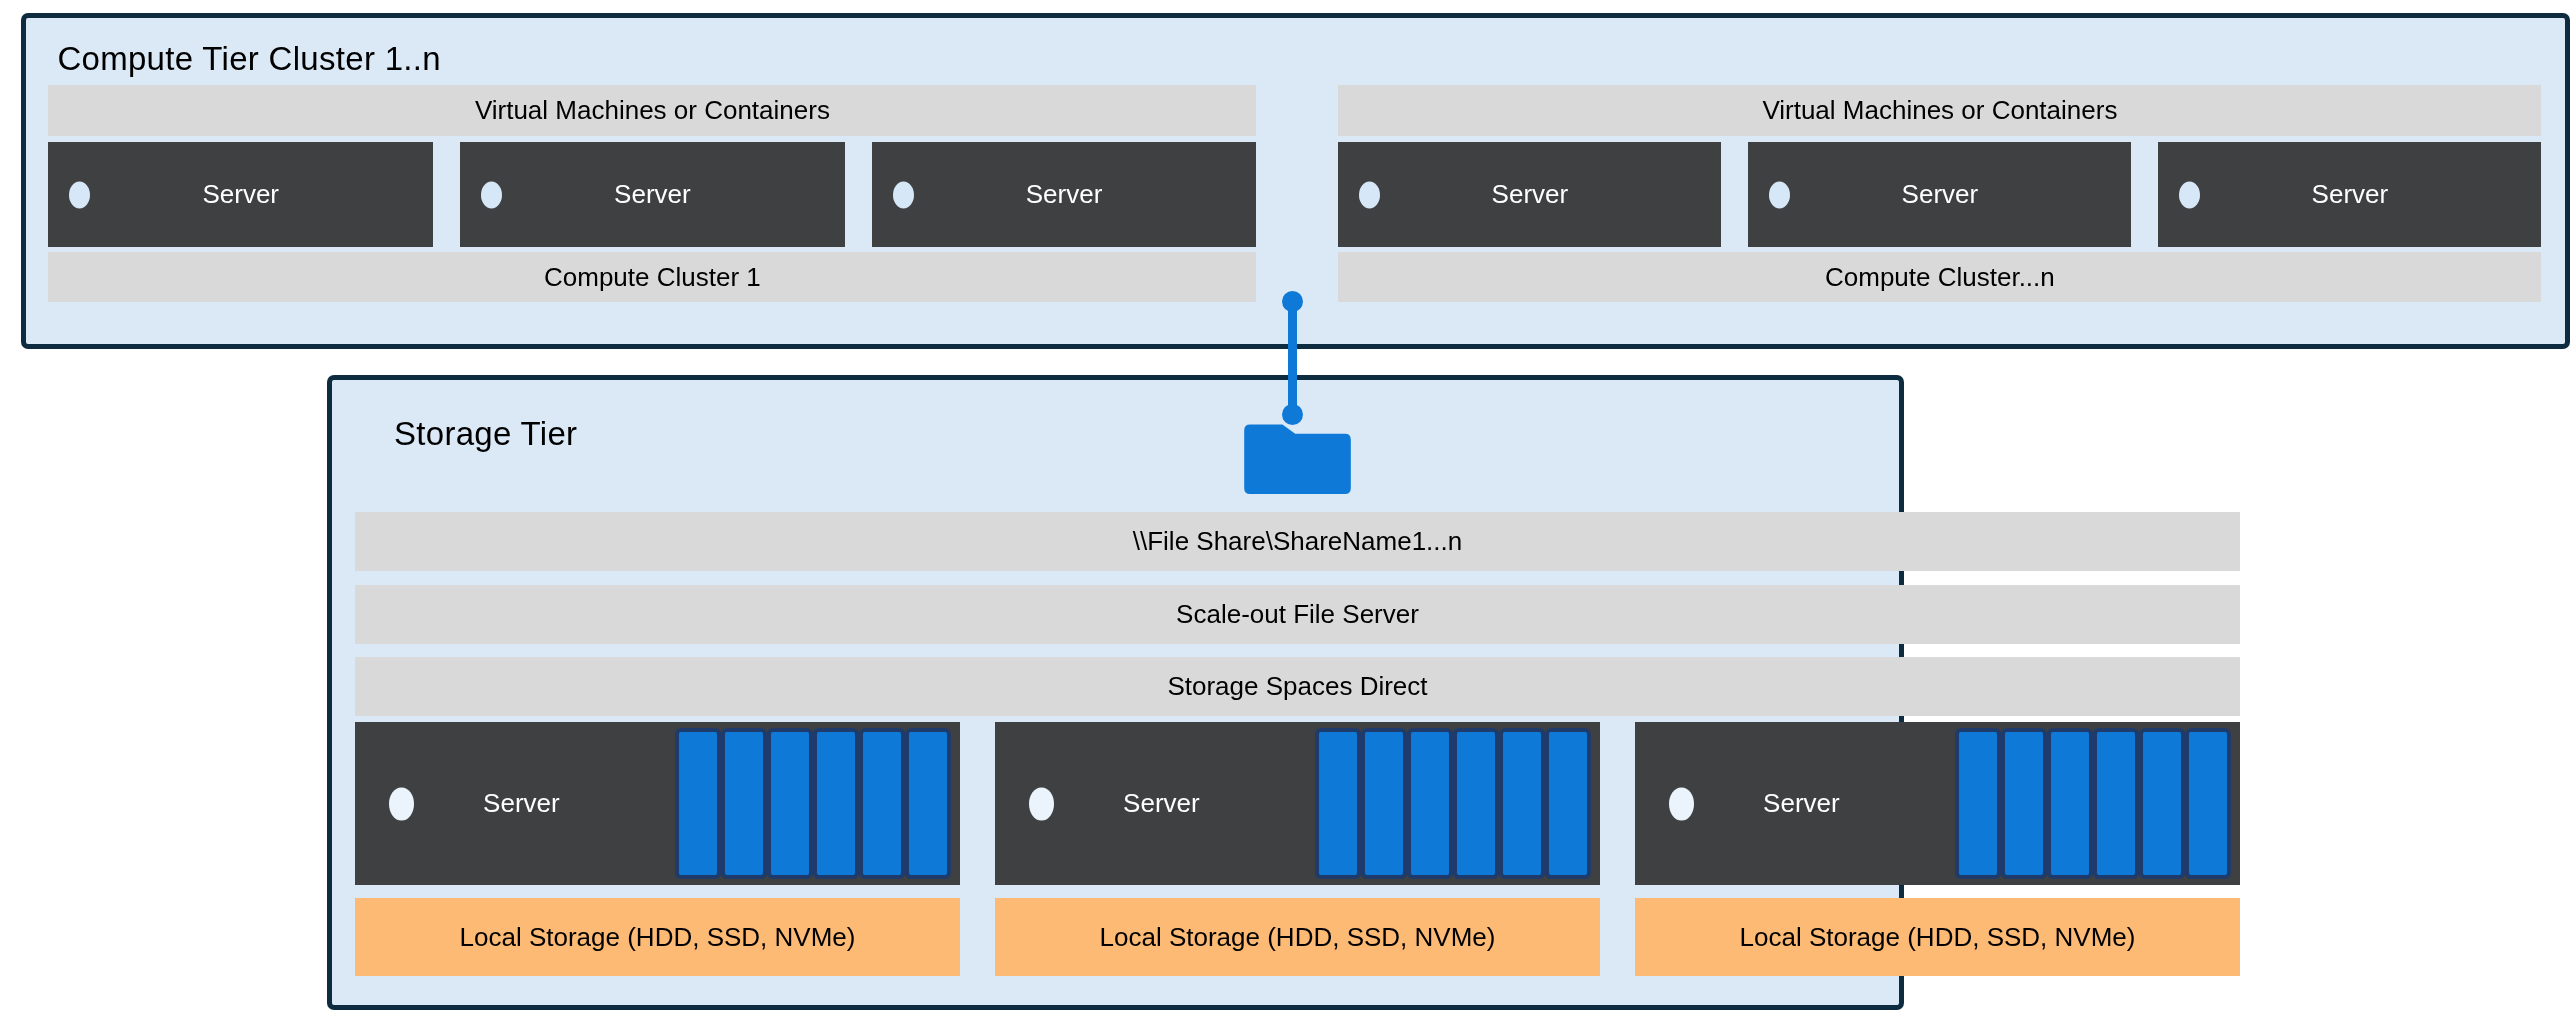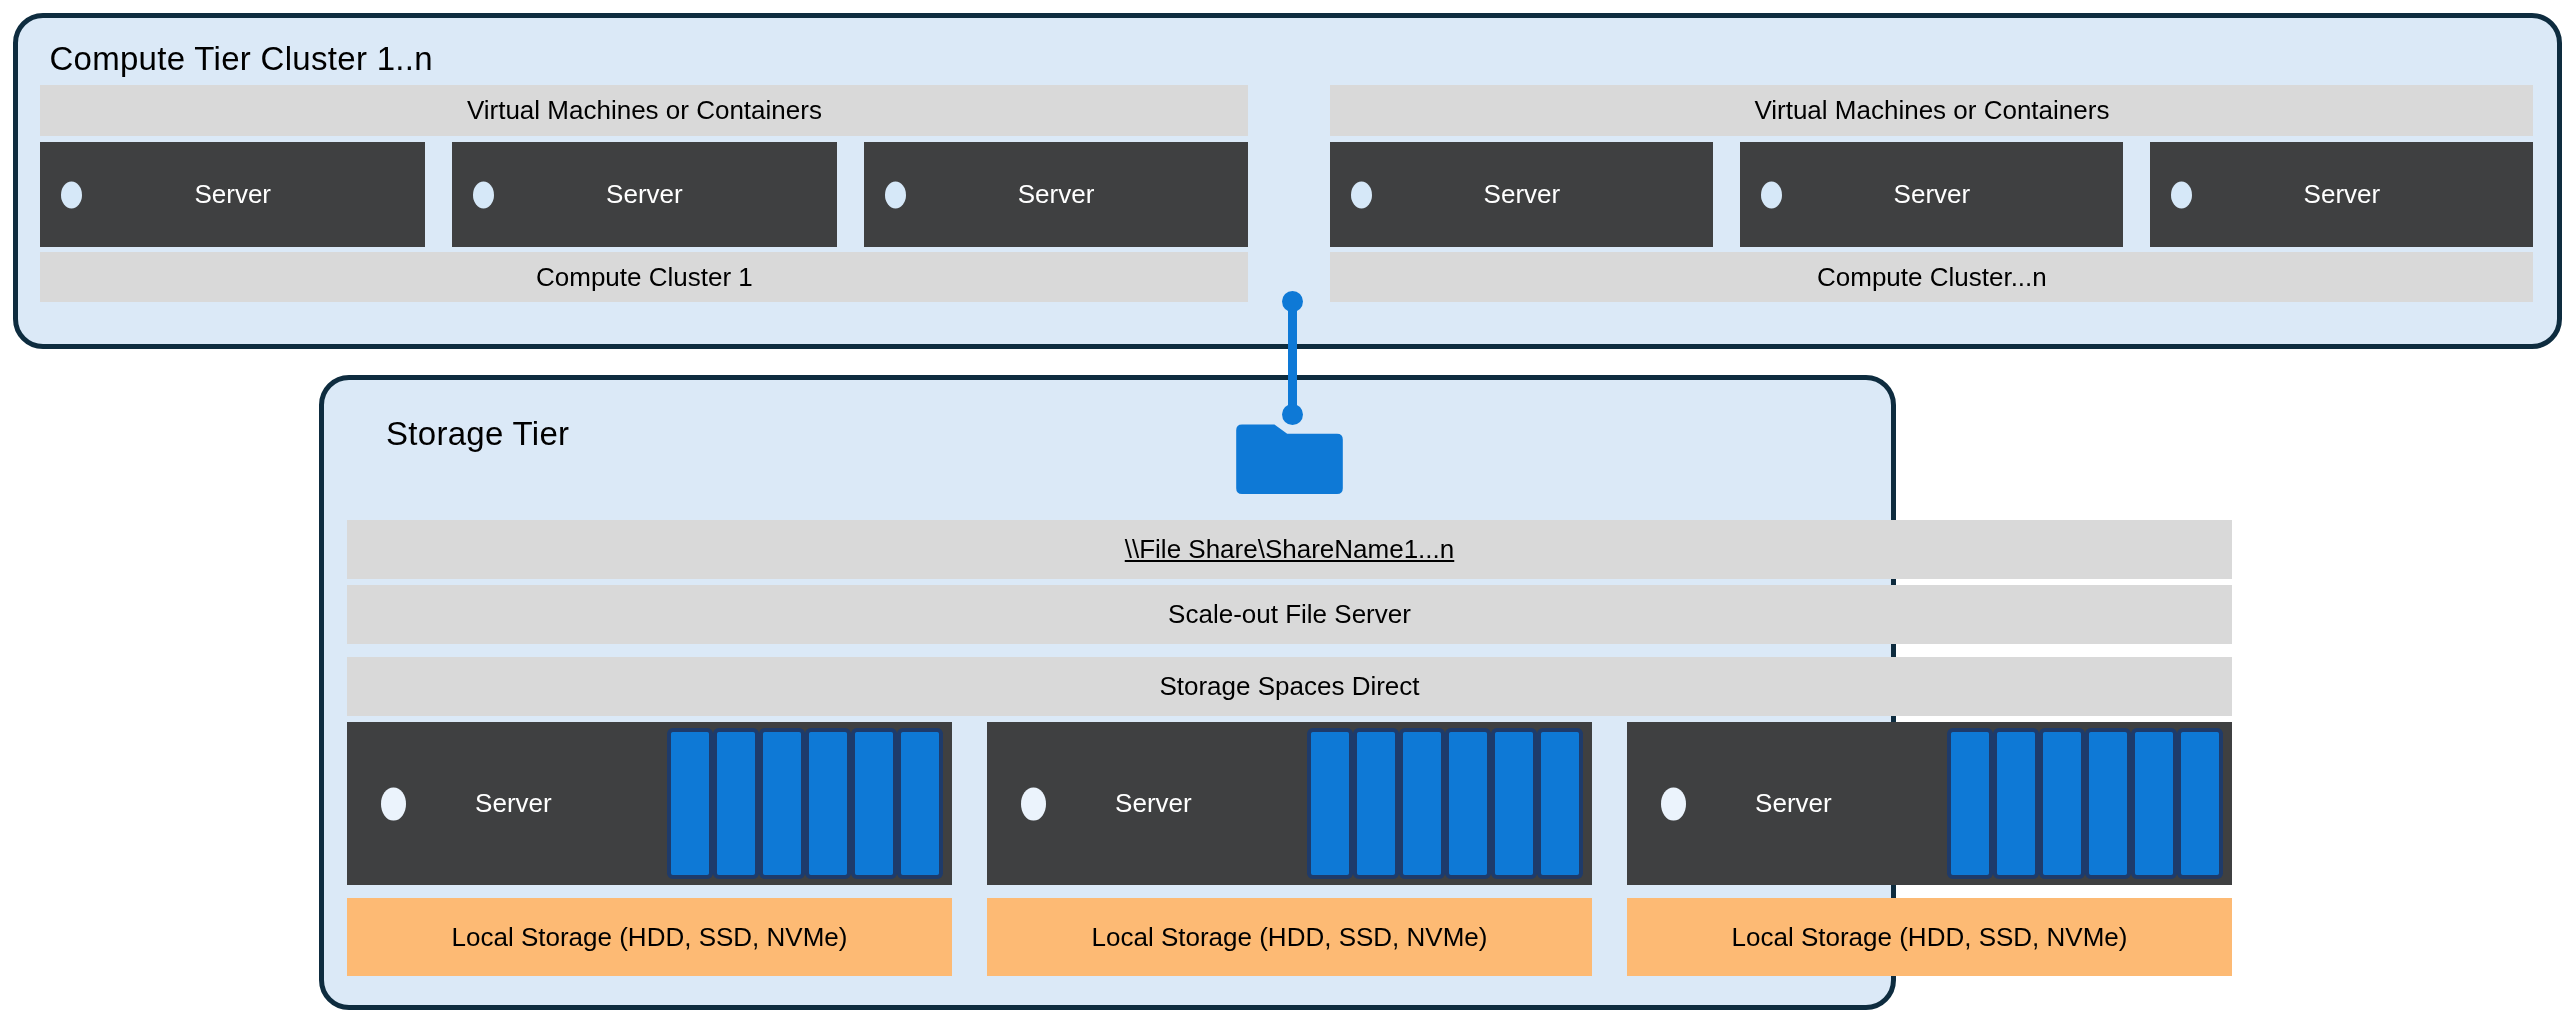--- a/index.html
+++ b/index.html
@@ -7,22 +7,23 @@
     position: relative;
     width: 2576px; height: 1020px;
     background: #ffffff;
     font-family: "Liberation Sans", sans-serif;
     overflow: hidden;
   }
   .tier {
     position: absolute;
     background: #dbe9f7;
     border: 5.2px solid #0e2c3f;
-    border-radius: 30px;
+    border-radius: 7px;
     box-sizing: border-box;
+    margin-left: 8px;
   }
   #compute-box { left: 13.4px; top: 13px; width: 2549px; height: 336px; }
   #storage-box { left: 319px; top: 375px; width: 1577px; height: 635px; }
 
   .tier-title {
     position: absolute;
     font-size: 33px; color: #000;
     white-space: nowrap; letter-spacing: 0.3px;
   }
   #compute-title { left: 31px; top: 22px; }
@@ -52,21 +53,21 @@
     font-size: 26px;
   }
   .led {
     position: absolute; left: 21px; top: 50%; transform: translateY(-50%);
     width: 21px; height: 27px; border-radius: 50%;
     background: #d6e8f8;
   }
 
   
   .s-bar { left: 23px; width: 1885px; height: 59px; }
-  #s-bar-0 { top: 140px; text-decoration: underline; }
+  #s-bar-0 { top: 132px; }
   #s-bar-1 { top: 205px; }
   #s-bar-2 { top: 277px; }
 
   .nodes {
     position: absolute; left: 23px; top: 342px; width: 1885px;
     display: flex; gap: 35px;
   }
   .node { flex: 1; }
   .s-server { position: relative; height: 163px; background: #3f4041; }
   .s-server .led { left: 34px; width: 24.5px; height: 33px; background: #ebf3fc; }

